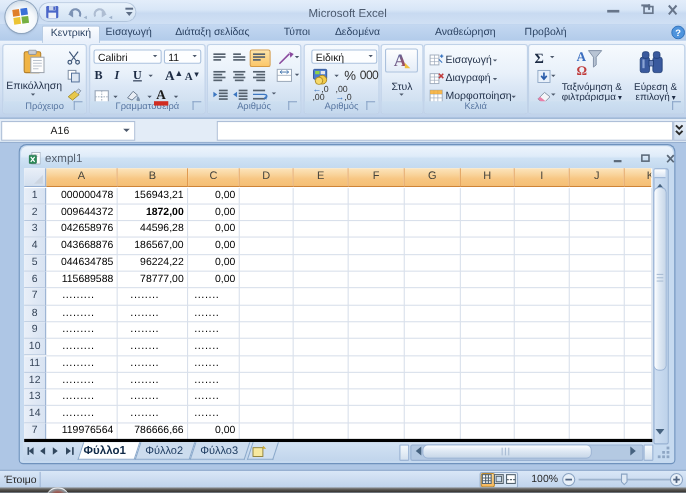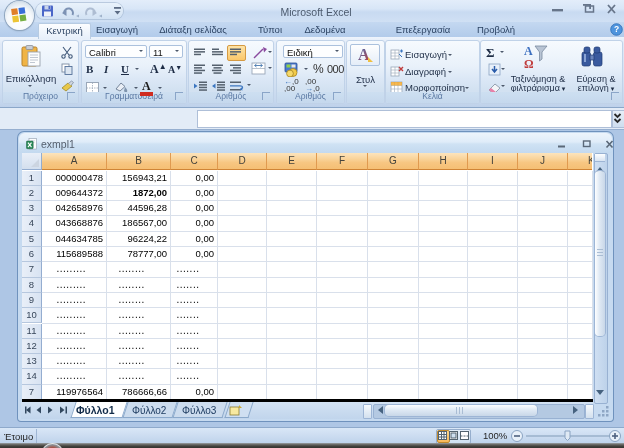--- a/index.html
+++ b/index.html
@@ -112,21 +112,21 @@
   <rect x="1" y="8.4" width="6.2" height="6.2" fill="#ecc434"></rect>
   <rect x="8.4" y="8.4" width="6.2" height="6.2" fill="#76b043"></rect>
     </g>
 </svg>
 <div class="abs" id="tabrow"></div>
 <div id="tab-active">Κεντρική</div>
 <div class="tab" style="left:96px;width:38px;">Εισαγωγή</div>
 <div class="tab" style="left:148px;width:90px;">Διάταξη σελίδας</div>
 <div class="tab" style="left:252px;width:36px;">Τύποι</div>
 <div class="tab" style="left:299px;width:52px;">Δεδομένα</div>
-<div class="tab" style="left:388px;width:70px;">Επεξεργασία</div>
+<div class="tab" style="left:388px;width:70px;">Αναθεώρηση</div>
 <div class="tab" style="left:471px;width:50px;">Προβολή</div>
 <svg class="abs" style="left:610px;top:23px;" width="13" height="13" viewBox="0 0 13 13">
   <circle cx="6.5" cy="6.5" r="5.8" fill="#4f94dd" stroke="#2a6bb5" stroke-width="0.8"></circle>
   <text x="6.5" y="9.4" font-size="8.5" font-weight="bold" fill="#fff" text-anchor="middle" font-family="Liberation Sans">?</text>
 </svg>
 <div class="abs" id="ribbon"></div>
 <div class="group" style="left:2px;width:75px;">
     <div class="glabel">Πρόχειρο</div>
     <div class="dlg"></div>
 <svg class="ico" style="left:16px;top:4px;" width="26" height="24" viewBox="0 0 26 24">
@@ -347,20 +347,24 @@
     <rect x="13.5" y="7" width="8.5" height="14" rx="2"></rect>
     <rect x="4" y="2" width="6" height="6" rx="2"></rect>
     <rect x="14" y="2" width="6" height="6" rx="2"></rect>
     <rect x="10" y="10" width="4" height="5" fill="#6a84bc"></rect>
   </g>
   <rect x="4" y="9" width="2" height="8" fill="#8aa4d4" stroke="none"></rect>
 </svg>
 <div class="rbt2" style="left:90px;top:34px;width:50px;">Εύρεση &amp;<br>επιλογή<span style="font-size:7px;"> ▾</span></div>
 </div>
 <div class="abs" id="fbar">
+  <div id="namebox">
+      <span style="position:absolute;left:44px;top:3px;font-size:9.5px;color:#222;">A16</span>
+    <div class="da" style="right:4px;top:6px;"></div>
+    </div>
   <div id="finput"></div>
   <div style="position:absolute;left:612px;top:2px;width:11px;height:16px;background:linear-gradient(#e6eef8,#cfdeef);border:1px solid #aebfd8;">
     <svg width="9" height="12" viewBox="0 0 9 12" style="position:absolute;left:0px;top:2px;">
       <path d="M1.5 1 L4.5 4 L7.5 1" fill="none" stroke="#2a2a2a" stroke-width="1.8"></path>
       <path d="M1.5 6 L4.5 9 L7.5 6" fill="none" stroke="#2a2a2a" stroke-width="1.8"></path>
     </svg>
   </div>
 </div>
 <div class="abs" id="work">
   <div id="child">

